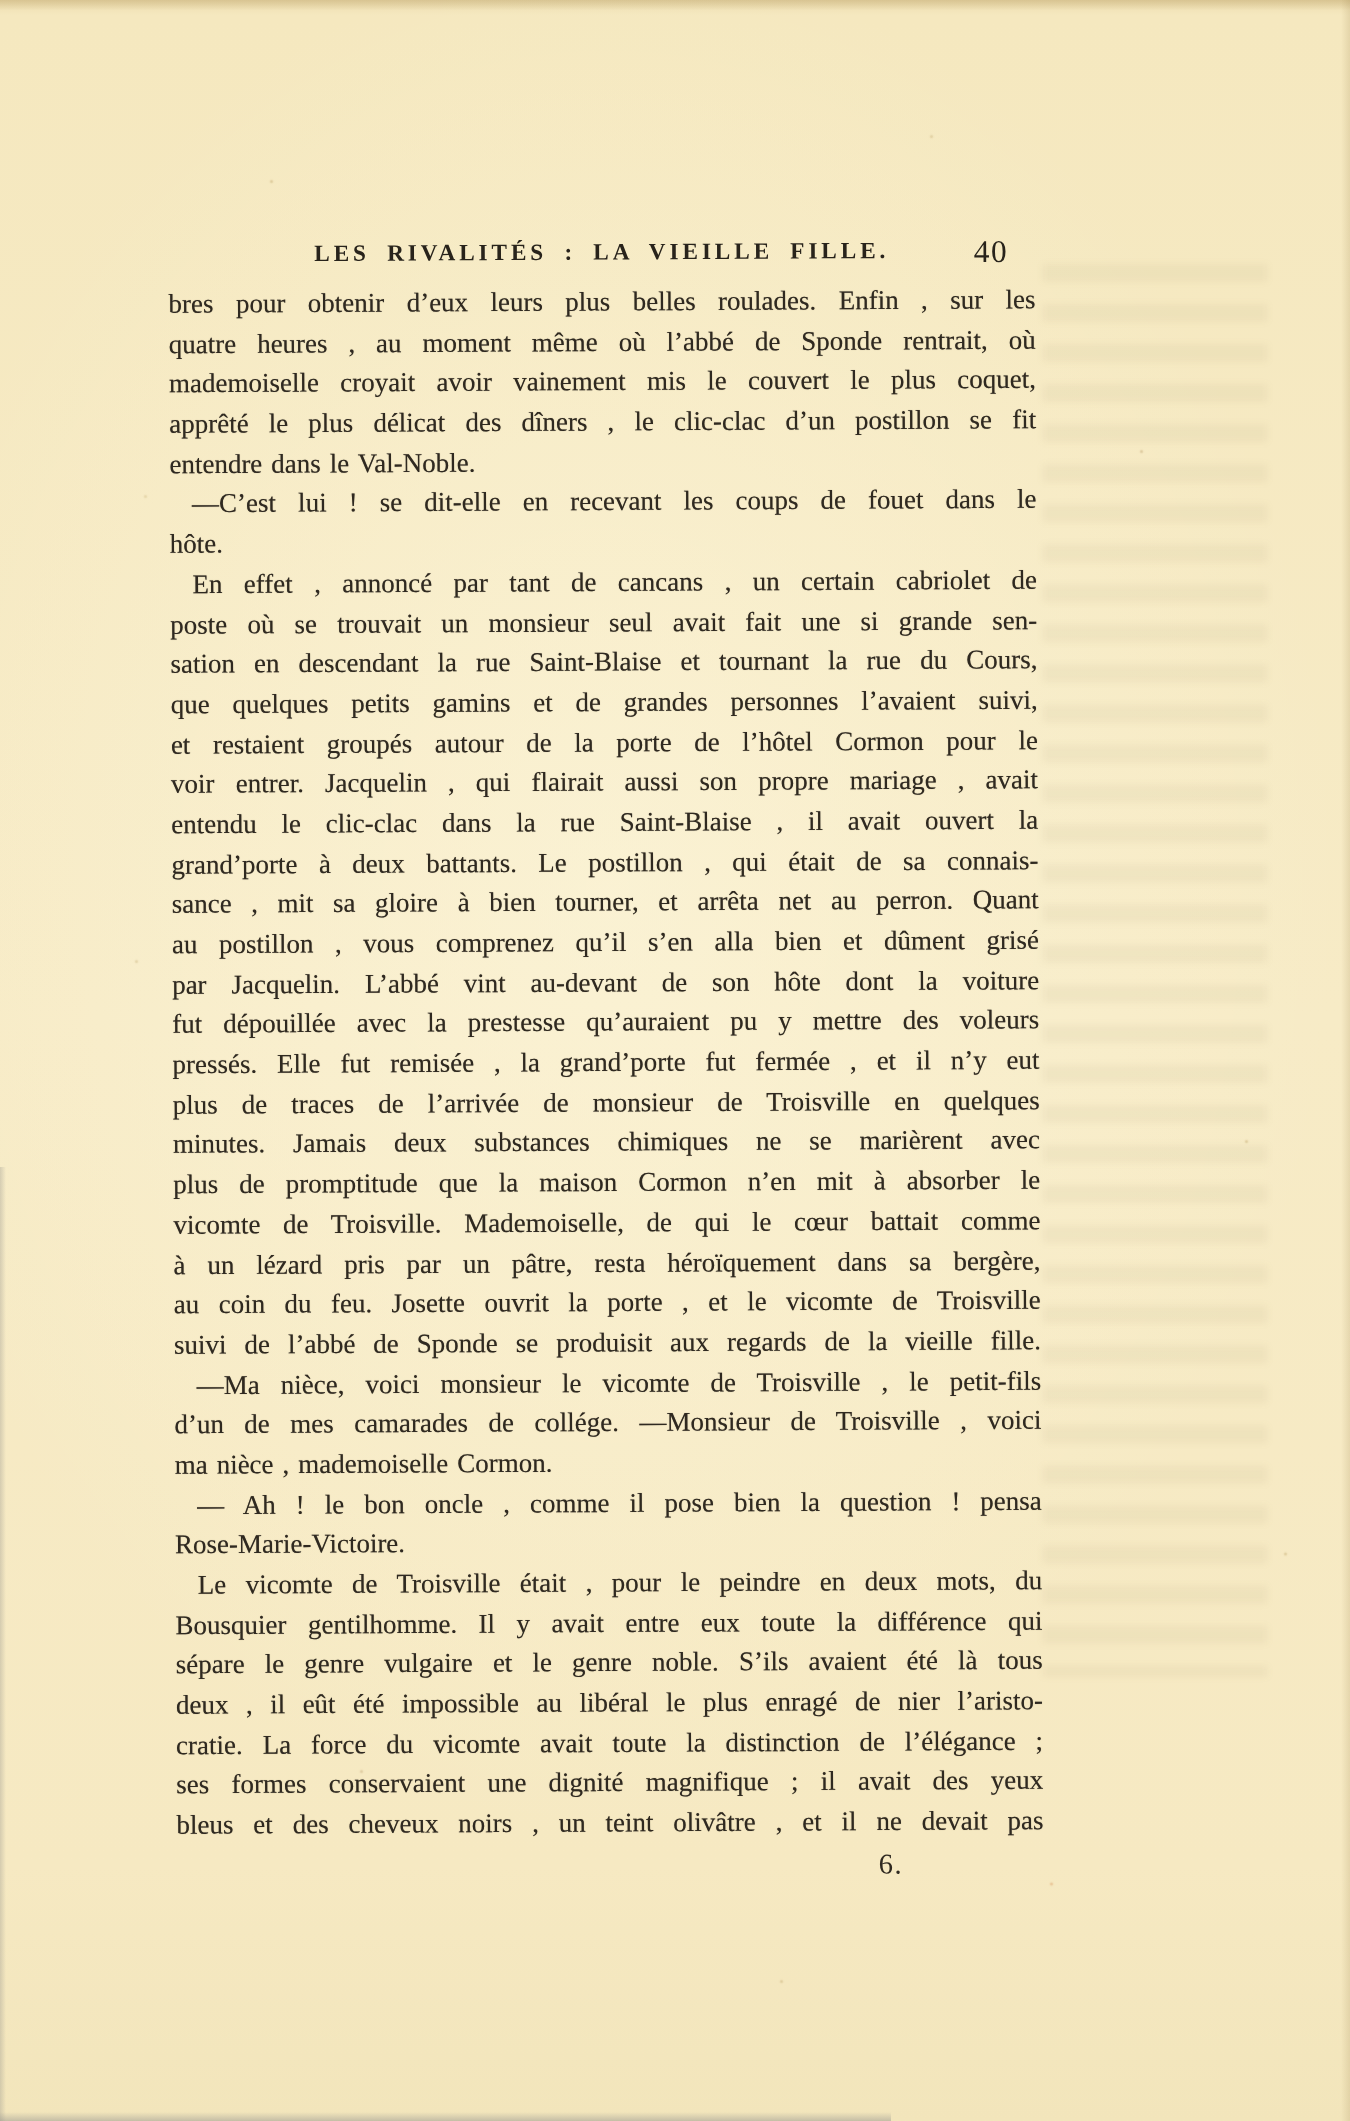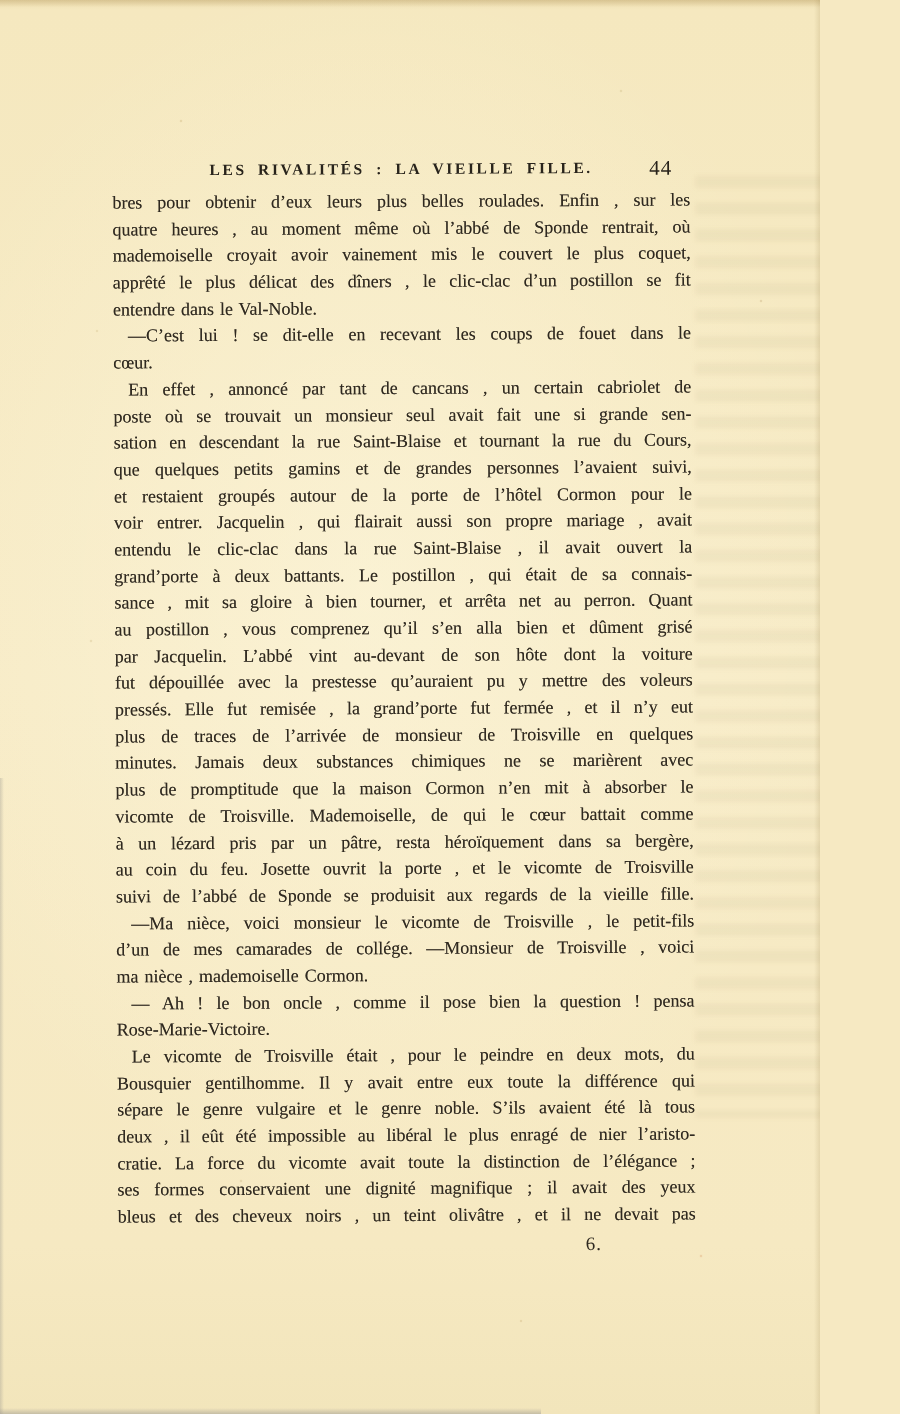--- a/index.html
+++ b/index.html
@@ -3,21 +3,21 @@
 <meta charset="utf-8">
 <style>
   html,body{margin:0;padding:0;}
   body{
     width:900px;height:1414px;
     font-family:"Liberation Serif","DejaVu Serif",serif;
     overflow:hidden;
     background:#f6e9c2;
   }
   .page{
-    position:relative;width:820px;height:1414px;
+    position:relative;width:900px;height:1414px;
     background:
       radial-gradient(ellipse 700px 900px at 45% 42%, rgba(255,250,228,0.45), rgba(255,250,228,0) 70%),
       linear-gradient(180deg,#ecdcae 0px,#f5e8bf 10px,#f7ebc6 48%,#f6e9c2 88%,#f2e5bb 100%);
     overflow:hidden;
   }
   
   .edge-top{position:absolute;top:0;left:0;width:100%;height:7px;
     background:linear-gradient(180deg,rgba(170,140,80,0.30),rgba(170,140,80,0));}
   .edge-bottom{position:absolute;bottom:0;left:0;width:66%;height:6px;
     background:linear-gradient(0deg,rgba(160,158,148,0.55),rgba(160,158,148,0));}
@@ -78,33 +78,33 @@
 <body>
 
 <div class="page">
   <div class="edge-top"></div>
   <div class="showthrough"></div>
   <div class="specks"></div>
 
   <div class="content">
     <div class="running-header">
       <span>LES RIVALITÉS : LA VIEILLE FILLE.</span>
-      <span class="page-number">44</span>
+      <span class="page-number">40</span>
     </div>
     <div class="body-text" id="body-text">
         <div class="paragraph">
           <div class="text-line"><span>bres pour obtenir d’eux leurs plus belles roulades.  Enfin , sur les</span></div>
           <div class="text-line"><span>quatre heures , au moment même où l’abbé de Sponde rentrait, où</span></div>
           <div class="text-line"><span>mademoiselle croyait avoir vainement mis le couvert le plus coquet,</span></div>
           <div class="text-line"><span>apprêté le plus délicat des dîners , le clic-clac d’un postillon se fit</span></div>
           <div class="text-line line-end"><span>entendre dans le Val-Noble.</span></div>
         </div>
         <div class="paragraph">
           <div class="text-line first"><span>—</span><span class="it">C’est lui !</span><span> se dit-elle en recevant les coups de fouet dans le</span></div>
-          <div class="text-line line-end"><span>cœur.</span></div>
+          <div class="text-line line-end"><span>hôte.</span></div>
         </div>
         <div class="paragraph">
           <div class="text-line first"><span>En effet , annoncé par tant de cancans , un certain cabriolet de</span></div>
           <div class="text-line"><span>poste où se trouvait un monsieur seul avait fait une si grande sen-</span></div>
           <div class="text-line"><span>sation en descendant la rue Saint-Blaise et tournant la rue du Cours,</span></div>
           <div class="text-line"><span>que quelques petits gamins et de grandes personnes l’avaient suivi,</span></div>
           <div class="text-line"><span>et restaient groupés autour de la porte de l’hôtel Cormon pour le</span></div>
           <div class="text-line"><span>voir entrer. Jacquelin , qui flairait aussi son propre mariage , avait</span></div>
           <div class="text-line"><span>entendu le clic-clac dans la rue Saint-Blaise , il avait ouvert la</span></div>
           <div class="text-line"><span>grand’porte à deux battants. Le postillon , qui était de sa connais-</span></div>

